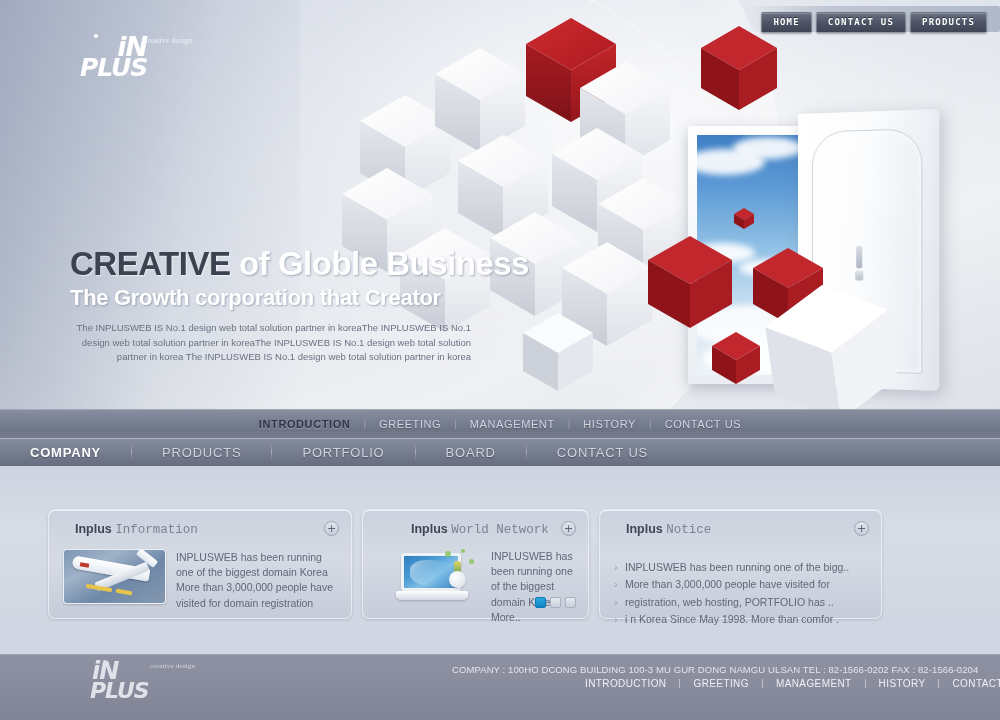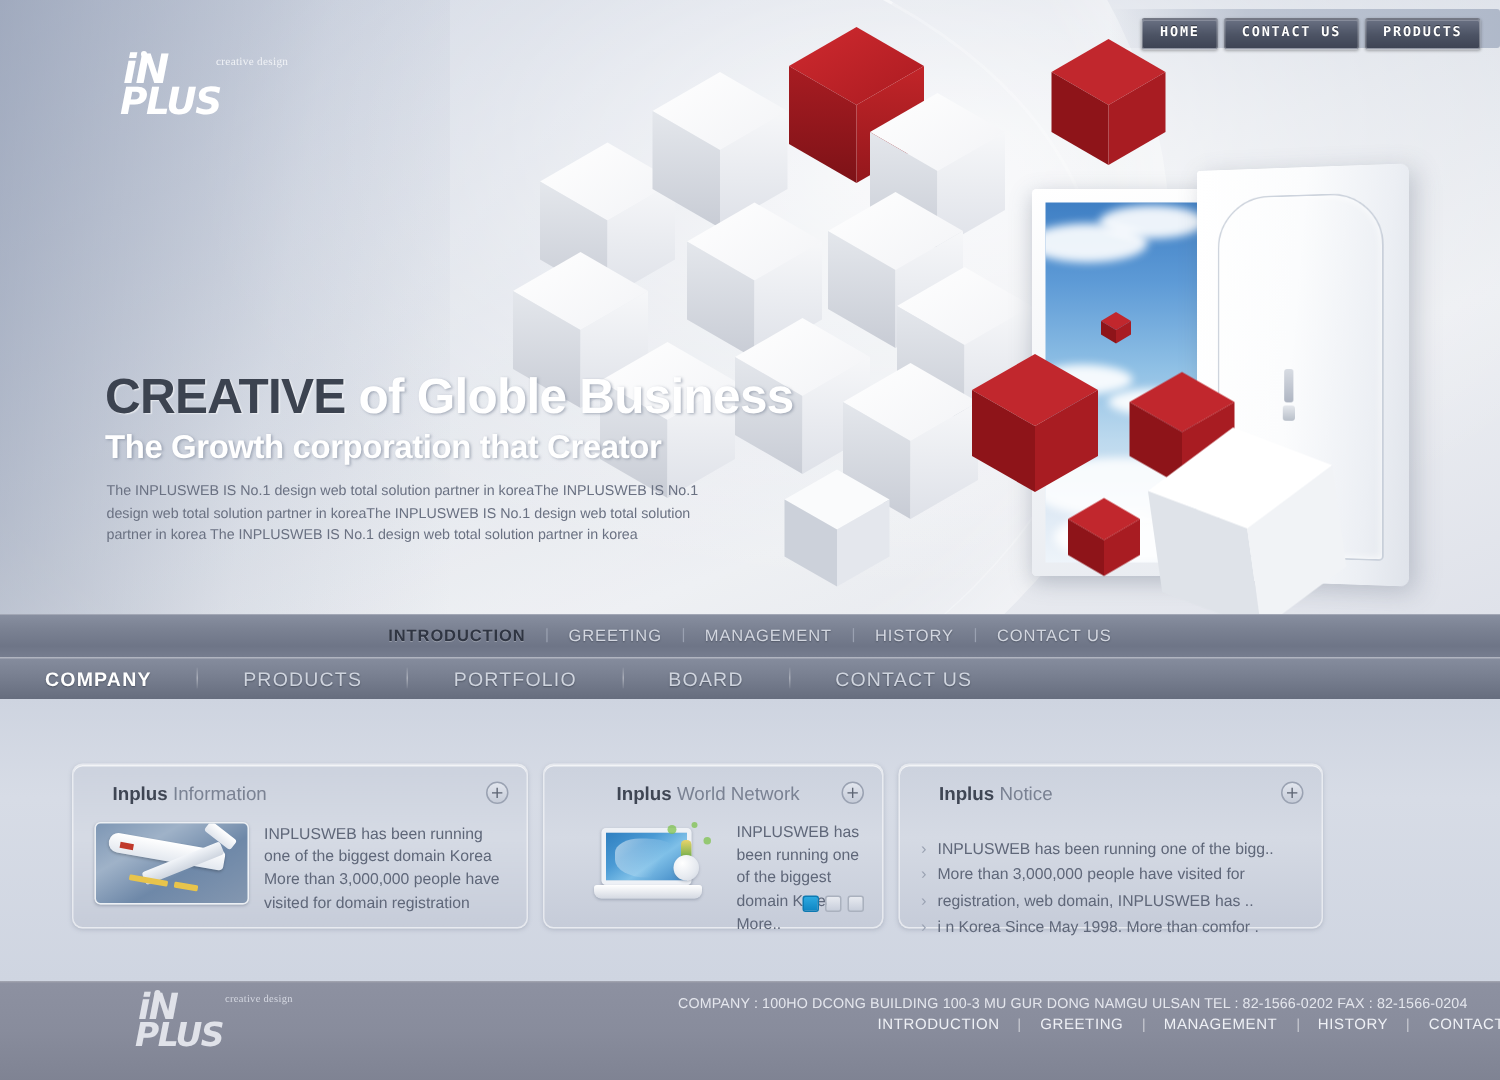--- a/index.html
+++ b/index.html
@@ -11,20 +11,21 @@
   }
   .page { position:relative; width:1000px; height:720px; overflow:hidden; }
 
   
   .hero {
     position:absolute; left:0; top:0; width:1000px; height:410px;
     background:
       radial-gradient(ellipse 700px 400px at 62% 28%, rgba(255,255,255,0.85) 0%, rgba(255,255,255,0.25) 45%, rgba(255,255,255,0) 70%),
       linear-gradient(160deg, #b9c2d4 0%, #c9d0de 22%, #dfe3ea 50%, #eceef2 72%, #dfe2ea 100%);
     overflow:hidden;
+    text-align:right;
   }
   .hero-swoosh {
     position:absolute; left:-120px; top:-220px; width:900px; height:760px;
     border-radius:50%;
     background:linear-gradient(150deg, rgba(255,255,255,0.45), rgba(255,255,255,0));
     box-shadow:inset -6px -20px 60px rgba(255,255,255,0.5);
   }
   .hero-swoosh2 {
     position:absolute; left:-260px; top:-60px; width:1000px; height:620px;
     border-radius:50%;
@@ -192,21 +193,21 @@
     border:1px solid rgba(255,255,255,0.55);
     border-radius:7px;
     box-shadow:0 1px 3px rgba(120,130,150,0.35), inset 0 1px 0 rgba(255,255,255,0.75);
     height:110px; position:relative; padding:12px 14px;
   }
   #panel-info { width:304px; }
   #panel-network { width:227px;padding-left:36px; }
   #panel-notice { width:283px; }
   .panel-title { font-size:12.5px; white-space:nowrap; }
   .panel-title .pt-strong { color:#3f4654; font-weight:bold;margin-left:12px; }
-  .panel-title .pt-light { color:#7a8293; }
+  .panel-title .pt-light { color:#7a8293;font-family:Liberation Mono, monospace; }
   .panel-plus {
     position:absolute; right:12px; top:11px; width:15px; height:15px; border-radius:50%;
     border:1px solid #9aa2b2; background:linear-gradient(180deg,#e2e6ee,#c6ccd8);
     color:#5d6573; font-size:11px; line-height:13px; text-align:center; cursor:pointer;
     font-family:"DejaVu Sans", sans-serif;
   }
   .panel-body { display:flex; gap:10px; margin-top:12px; }
   .thumb-plane {
     width:103px; height:55px; border-radius:4px; flex:0 0 auto;
     border:1px solid rgba(255,255,255,0.85);
@@ -579,21 +580,21 @@
 
     <div class="panel" id="panel-notice">
       <div class="panel-title">
         <span class="pt-strong">Inplus</span>
         <span class="pt-light">Notice</span>
       </div>
       <div class="panel-plus">+</div>
       <div class="notice-list">
         <div class="notice-item">INPLUSWEB has been running one of the bigg..</div>
         <div class="notice-item">More than 3,000,000 people have visited for</div>
-        <div class="notice-item">registration, web domain, INPLUSWEB has ..</div>
+        <div class="notice-item">registration, web hosting, PORTFOLIO has ..</div>
         <div class="notice-item">i n Korea  Since May 1998. More than comfor .</div>
       </div>
     </div>
   </div>
 
   <div class="footer"></div>
   <div class="logo" id="footer-logo">
     <div class="logo-head">
       <span class="logo-dot"></span>
       <span class="logo-tag">creative design</span>

